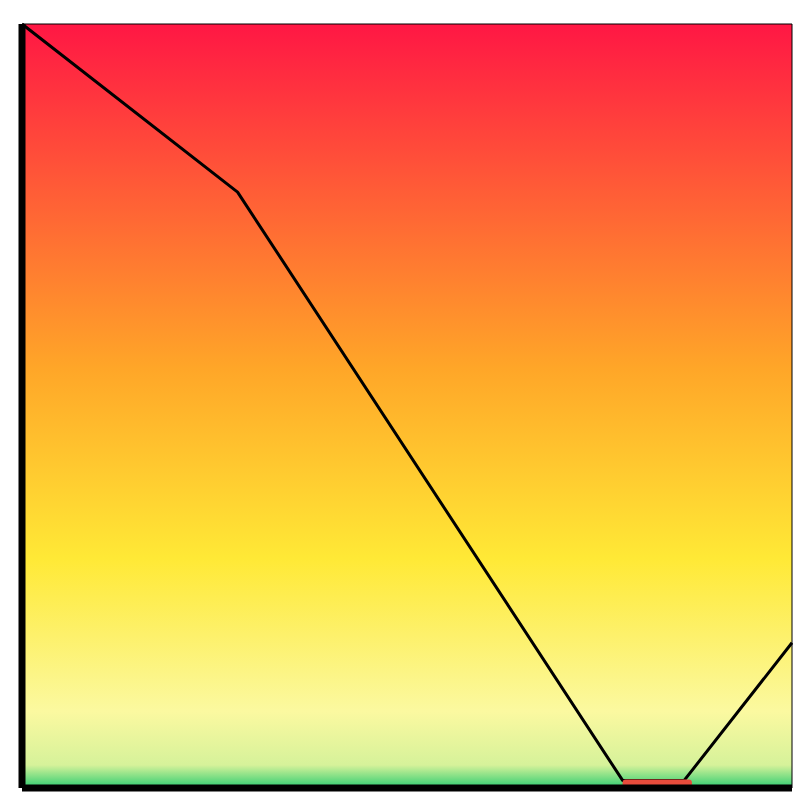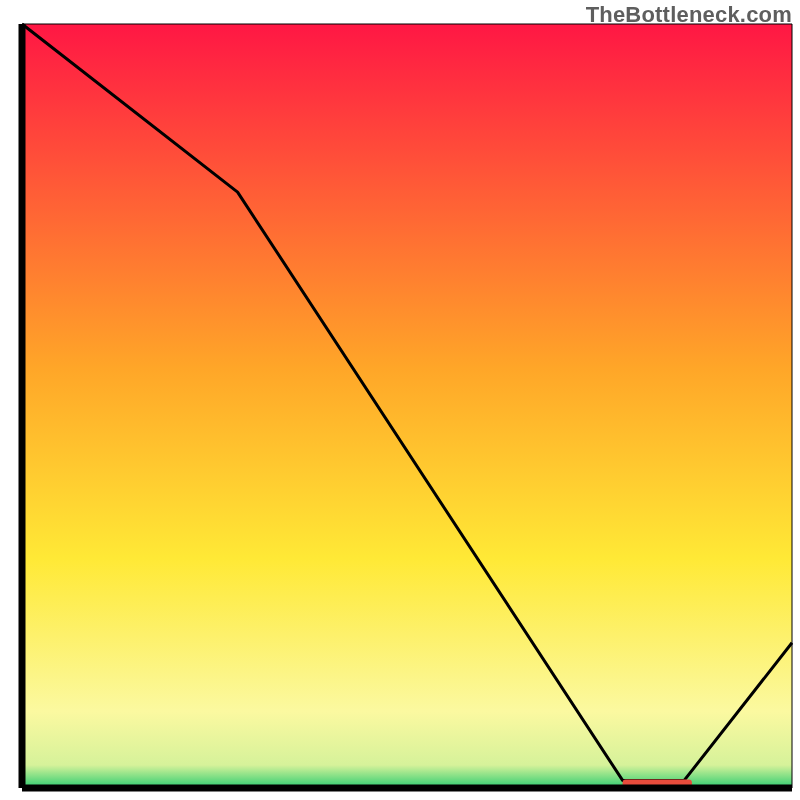--- a/index.html
+++ b/index.html
@@ -29,21 +29,20 @@
   svg {
     position: absolute;
     left: 0;
     top: 0;
   }
 </style>
 </head>
 <body>
 
 <div class="wrapper">
-  <div class="watermark">TheBottleneck.com</div>
   <svg id="chart-svg" width="800" height="800" viewBox="0 0 800 800">
       <defs>
         <linearGradient id="bg-grad" x1="0" y1="0" x2="0" y2="1">
           <stop offset="0%" stop-color="#ff1744"></stop>
           <stop offset="45%" stop-color="#ffa628"></stop>
           <stop offset="70%" stop-color="#ffe936"></stop>
           <stop offset="90%" stop-color="#fbf9a0"></stop>
           <stop offset="97%" stop-color="#d6f29a"></stop>
           <stop offset="100%" stop-color="#2ecc71"></stop>
         </linearGradient>

